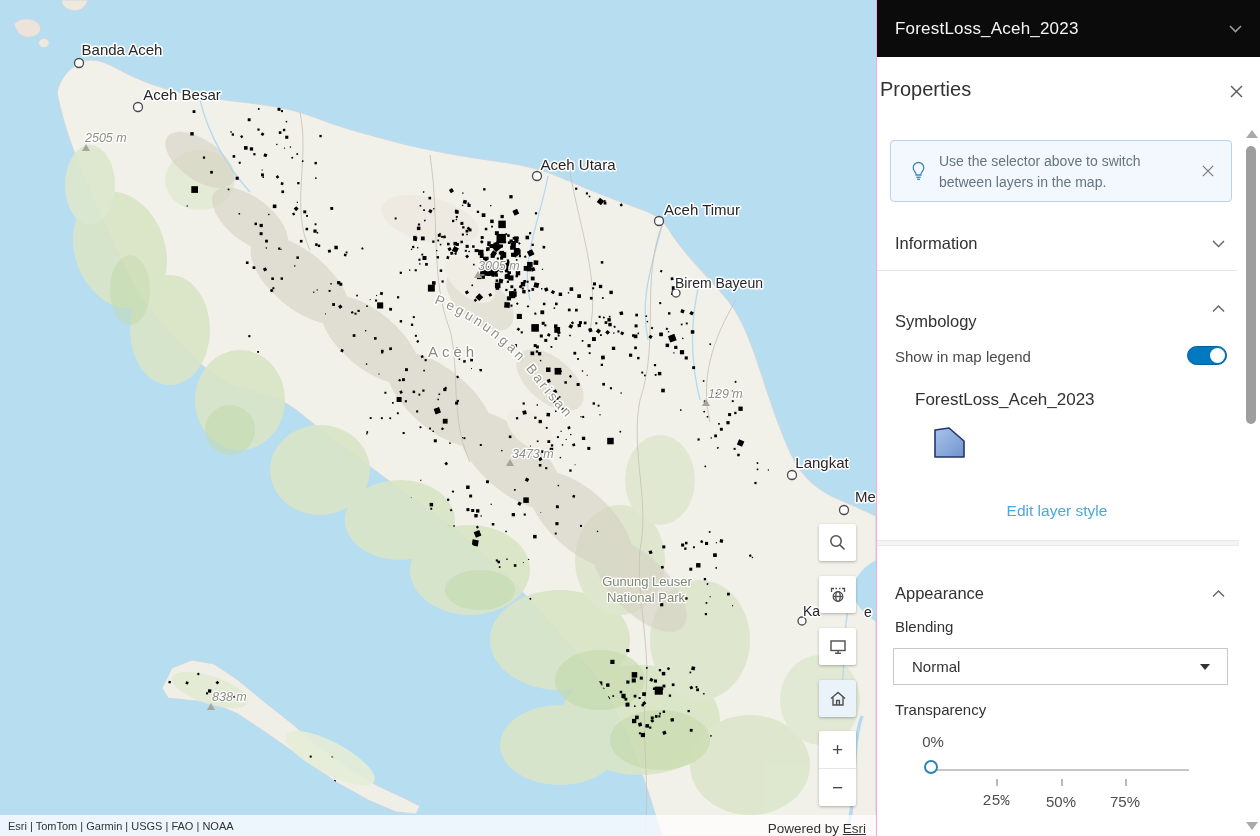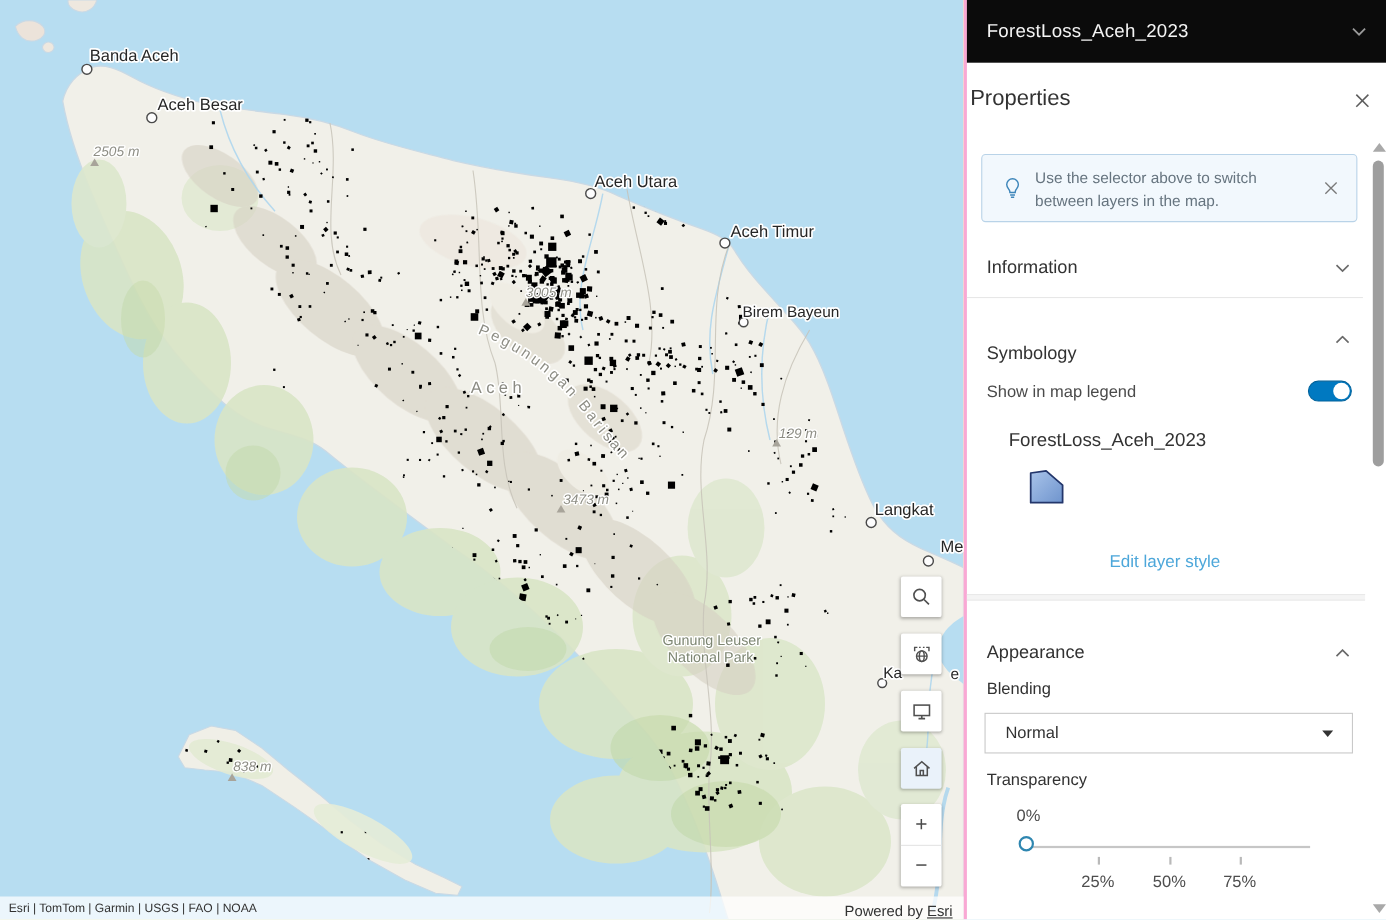--- a/index.html
+++ b/index.html
@@ -26,21 +26,21 @@
       font-size:19px; color:#4a4a4a; cursor:pointer; }
   .zoom-sep { height:1px; background:#e4e4e4; }
 
   .attrib-bar { position:absolute; left:0; bottom:0; width:876px; height:21px;
       background:rgba(255,255,255,.74); display:flex; align-items:center; }
   .attrib-text { font-size:11px; color:#323232; padding-left:8px; white-space:nowrap; }
   .powered { position:absolute; right:10px; bottom:0; font-size:13.5px; color:#323232; }
   .powered a { color:#323232; text-decoration:underline; cursor:pointer; }
 
   
-  .panel { position:absolute; left:876px; top:0; width:384px; height:836px; background:#fff; border-left:3px solid #f9a8d4; }
+  .panel { position:absolute; left:876px; top:0; width:384px; height:836px; background:#fff; border-left:1px solid #f9a8d4; }
   .panel-header { position:absolute; left:0; top:0; width:100%; height:57px; background:#0b0b0b;
       display:flex; align-items:center; cursor:pointer; }
   .panel-header-title { color:#f5f5f5; font-size:17px; letter-spacing:.2px; padding-left:18px; flex:1; }
   .panel-header .chev { margin-right:18px; }
 
   .panel-title { position:absolute; left:3px; top:78px; font-size:20px; color:#323232; }
   .x-btn { position:absolute; width:18px; height:18px; cursor:pointer; }
 
   .hint-box { position:absolute; left:13px; top:140px; width:342px; height:62px; background:#f2f8fd;
       border:1px solid #b9d3e8; border-radius:4px; }
@@ -1144,21 +1144,21 @@
       <span class="caret-down"></span>
     </div>
 
     <div class="ctrl-label" style="top:701px;color:#323232;">Transparency</div>
     <div class="slider-zero">0%</div>
     <div class="slider-track"></div>
     <div class="slider-handle"></div>
     <div class="tick" style="left:119px;"></div>
     <div class="tick" style="left:184px;"></div>
     <div class="tick" style="left:248px;"></div>
-    <div class="tick-label" style="left:91px;">25%</div>
+    <div class="tick-label" style="left:91px;font-family:Liberation Mono, monospace;">25%</div>
     <div class="tick-label" style="left:156px;">50%</div>
     <div class="tick-label" style="left:220px;text-align:center;">75%</div>
 
     <div class="scroll-arrow scroll-up"></div>
     <div class="scroll-thumb"></div>
     <div class="scroll-arrow scroll-down"></div>
   </div>
 </div>
 
 </body></html>

